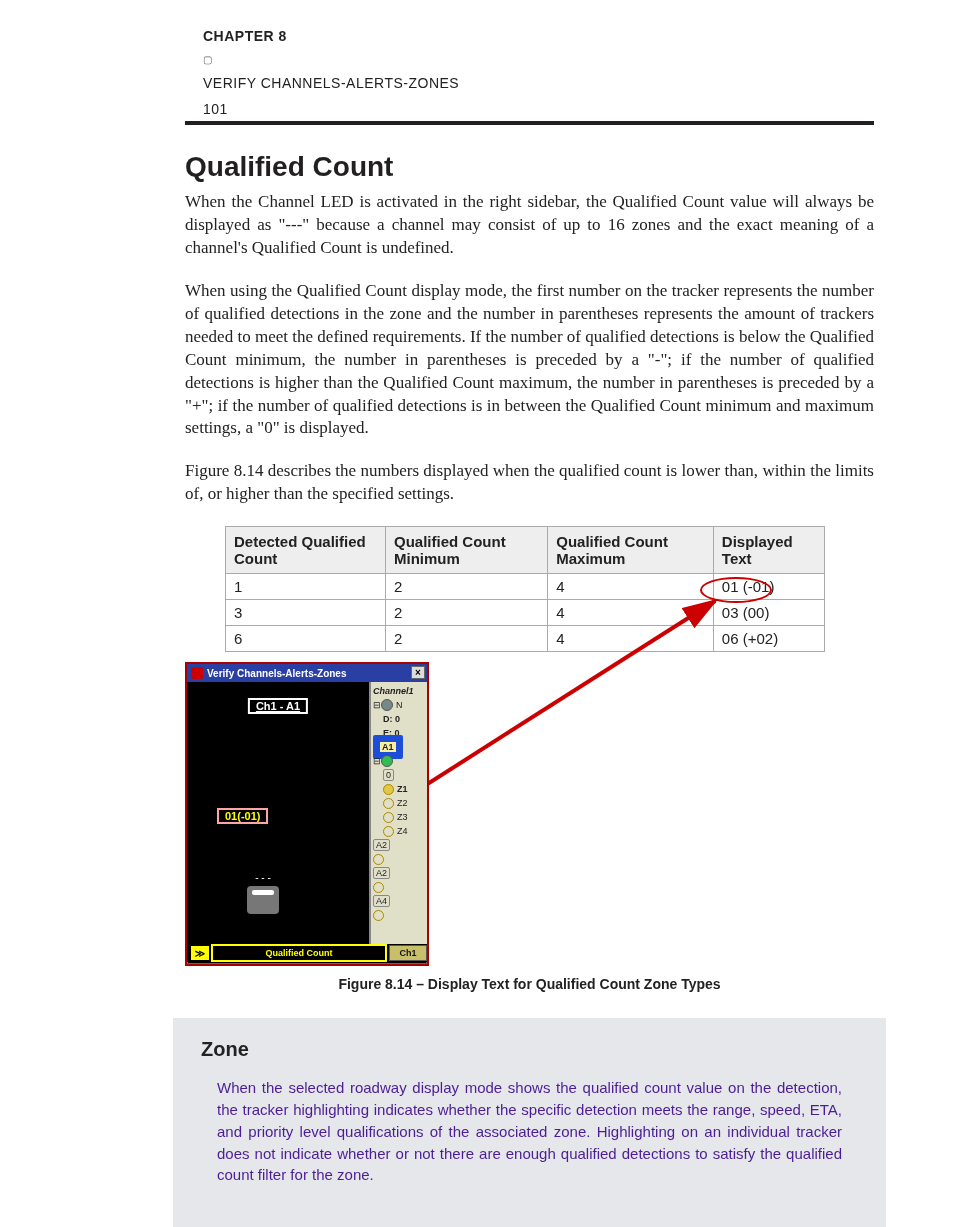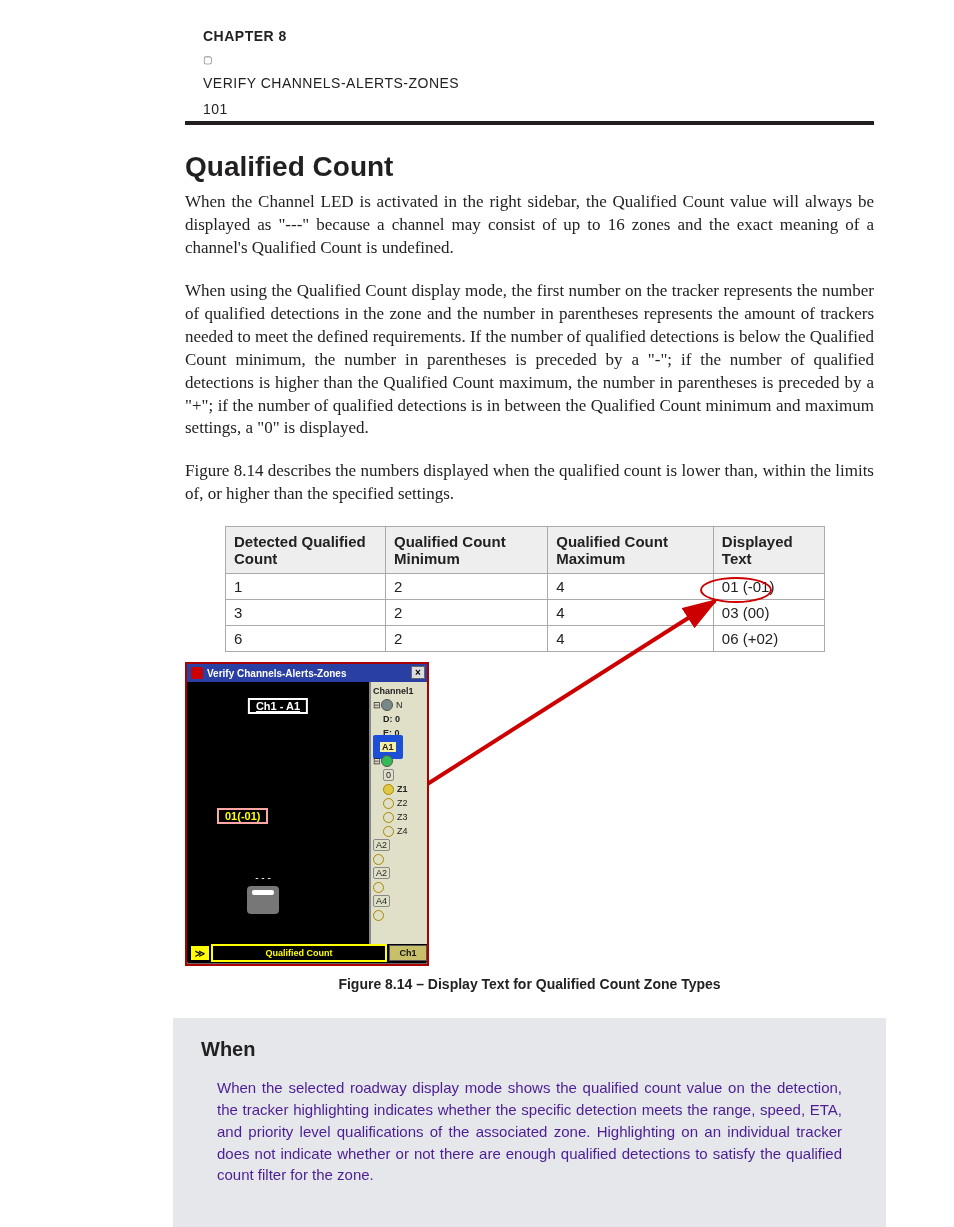--- a/index.html
+++ b/index.html
@@ -155,21 +155,21 @@
     width: 58px;
     background: #e0dfc8;
     border-left: 2px solid #888;
     color: #222;
     font-size: 9px;
     padding: 2px 0 0 2px;
     box-sizing: border-box;
     overflow: hidden;
   }
   .tree-row { display:flex; align-items:center; height: 14px; }
-  .tree-row.bold { font-weight:700; }
+  .tree-row.bold { font-weight:700;font-style:italic; }
   .led { width:10px; height:10px; border-radius:50%; background:#899; margin-right:3px; border:1px solid #555;}
   .led.green { background:#3b5; }
   .led.dark  { background:#788; }
   .row-pill {
     background:#f6f0a0; border:7px solid #1d4ed8; border-radius:2px; padding:0 2px; font-weight:700;
   }
   .row-outl {
     border:1px solid #888; border-radius:2px; padding:0 2px;
   }
   .zc { width:9px;height:9px;border-radius:50%;border:1px solid #aa8800;margin-right:3px;}
@@ -375,17 +375,17 @@
           <div class="qclabel">Qualified Count</div>
           <div class="ch-tab">Ch1</div>
         </div>
       </div>
     </div>
   </div>
 
   <div class="fig-caption">Figure 8.14 – Display Text for Qualified Count Zone Types</div>
 
   <div class="note-box">
-    <h2>When</h2>
+    <h2>Zone</h2>
     <p>When the selected roadway display mode shows the qualified count value on the detection, the tracker highlighting indicates whether the specific detection meets the range, speed, ETA, and priority level qualifications of the associated zone. Highlighting on an individual tracker does not indicate whether or not there are enough qualified detections to satisfy the qualified count filter for the zone.</p>
   </div>
 
 </div>
 
 </body></html>

